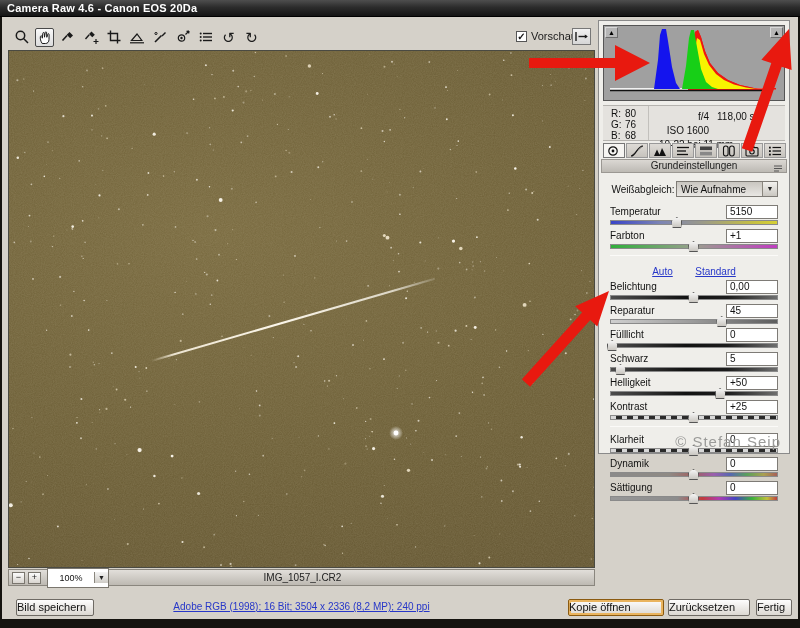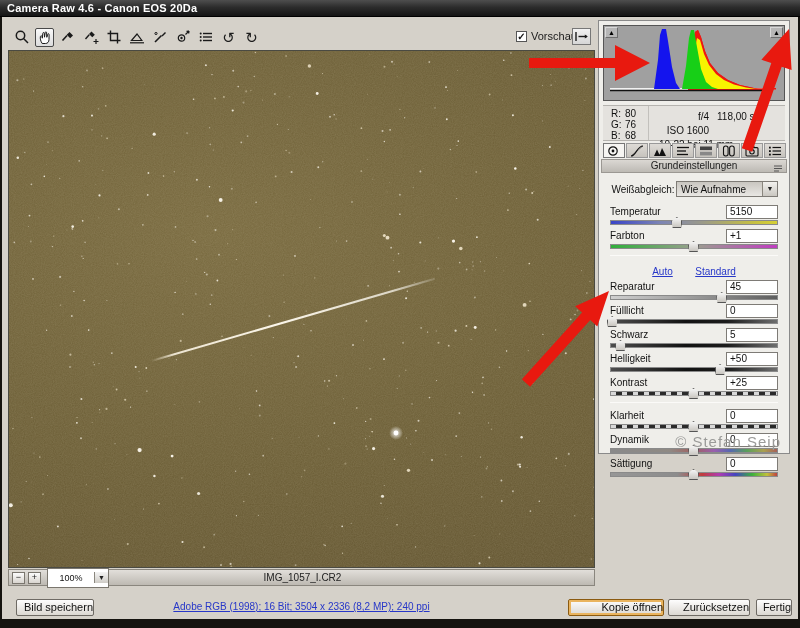--- a/index.html
+++ b/index.html
@@ -83,21 +83,21 @@
   .track-sat { background:linear-gradient(90deg,#979797,#8c8c8c 40%,#c03c3c 55%,#b03cb0 65%,#4444c0 75%,#3cb03c 85%,#c0c03c 94%,#c04040); }
   .sthumb { position:absolute; top:-4px; width:11px; height:11px; margin-left:-6px;
             background:linear-gradient(#f4f4f4,#c9c6c0); border:1px solid #555;
             clip-path:polygon(50% 0,100% 38%,88% 100%,12% 100%,0 38%); }
   .divline { height:1px; background:#c4c1bb; border-bottom:1px solid #fbfaf8; margin:4px 0 5px 0; }
   .linksrow { text-align:center; height:16px; margin-bottom:2px; }
   .bluelink { font-size:10px; color:#2737c8; text-decoration:underline; margin:0 9px; cursor:pointer; }
   .watermark { position:absolute; right:8px; bottom:3px; font-size:15px; color:#9b9b99; letter-spacing:1px; }
   
   .footer-btn { position:absolute; height:17px; background:linear-gradient(#fdfdfd,#dcd8d2); border:1px solid #6e6a64;
-                border-radius:2px; font-size:11px; color:#111; text-align:right; line-height:15px; }
+                border-radius:2px; font-size:11px; color:#111; text-align:left; line-height:15px; }
   .btn-save { left:16px; top:599px; width:78px; }
   .btn-copy { left:568px; top:599px; width:96px; border:1px solid #8a5a10; box-shadow:inset 0 0 0 2px #eab45e; }
   .btn-reset { left:668px; top:599px; width:82px; }
   .btn-done { left:758px; top:599px; width:36px; left:756px; }
   .wf-link { position:absolute; left:8px; top:601px; width:587px; text-align:center; font-size:10px;
              color:#2737c8; text-decoration:underline; cursor:pointer; }
   .bottomstrip { position:absolute; left:0; top:619px; width:800px; height:9px; background:#15130f; }
   .overlay { position:absolute; left:0; top:0; pointer-events:none; }
 </style>
 </head>
@@ -795,20 +795,29 @@
       <span class="sthumb" style="left: 50%;"></span>
     </div>
   </div>
 </div>
       <div class="divline"></div>
       <div class="linksrow">
         <span class="bluelink">Auto</span>
         <span class="bluelink">Standard</span>
       </div>
       <div>
+  <div class="srow">
+    <div class="srow-top">
+      <span class="slabel">Belichtung</span>
+      <span class="sval">0,00</span>
+    </div>
+    <div class="strack track-dark">
+      <span class="sthumb" style="left: 50%;"></span>
+    </div>
+  </div>
 
   <div class="srow">
     <div class="srow-top">
       <span class="slabel">Reparatur</span>
       <span class="sval">45</span>
     </div>
     <div class="strack track-gray">
       <span class="sthumb" style="left: 67%;"></span>
     </div>
   </div>

